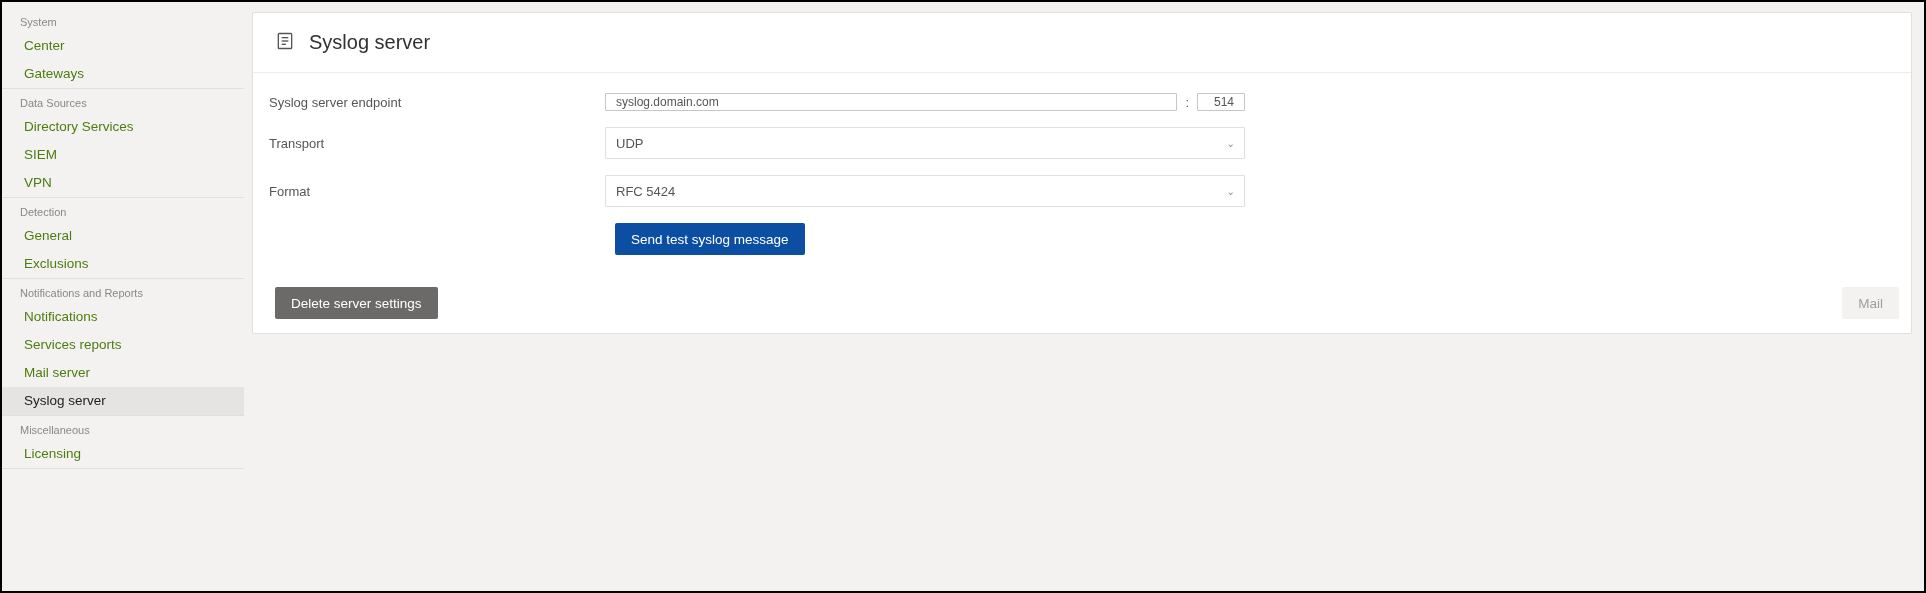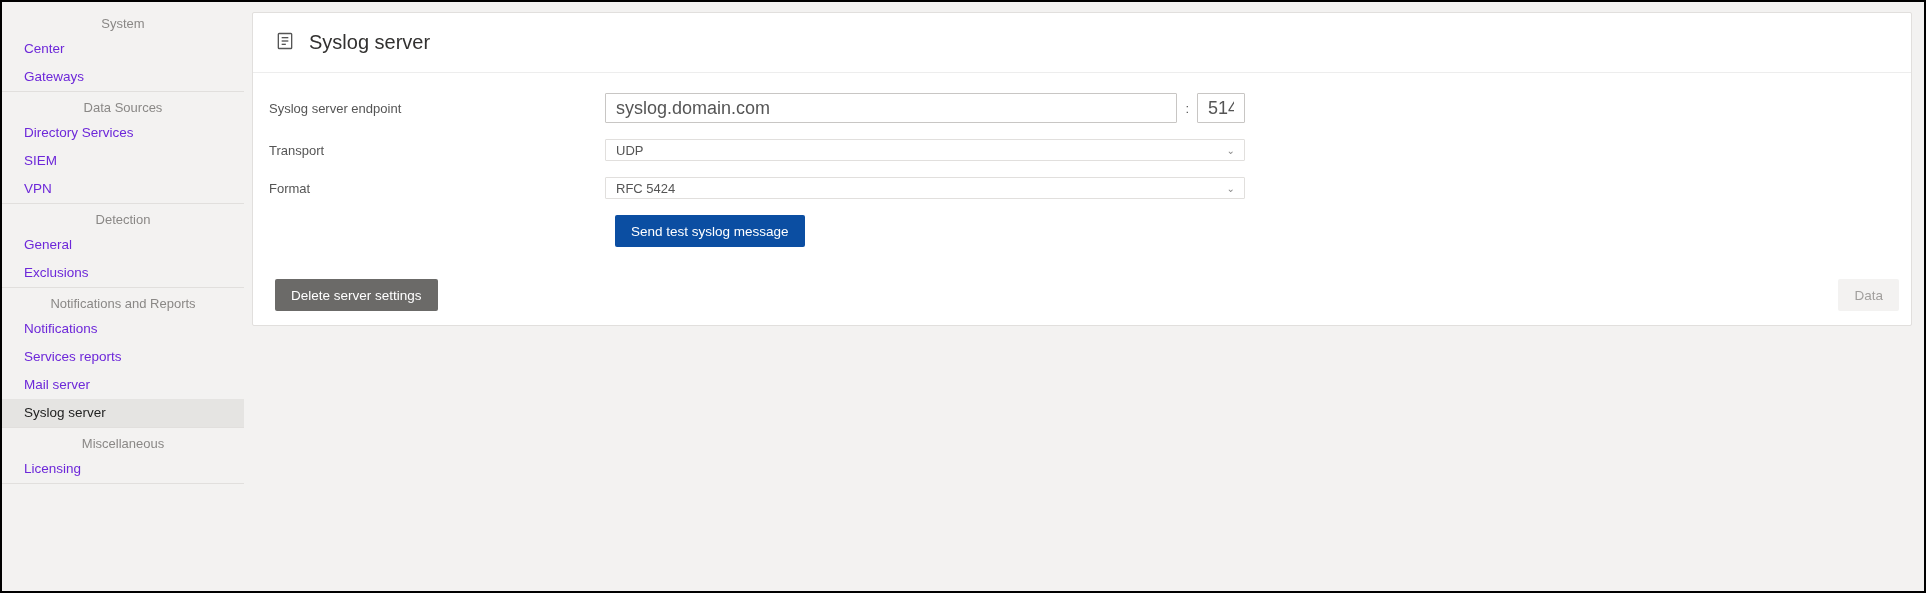--- a/index.html
+++ b/index.html
@@ -16,32 +16,31 @@
     overflow: hidden;
   }
   
   .sidebar {
     width: 242px;
     background: #f3f2f1;
     padding-top: 8px;
     flex-shrink: 0;
   }
   .side-group-header {
-    font-size: 13px;
+    font-size: 11px;
     color: #8a8886;
     padding: 6px 18px 4px 18px;
-    text-align: center;
   }
   .side-group {
     border-bottom: 1px solid #e1dfdd;
     margin: 0 0 2px 0;
   }
   .side-item {
     font-size: 13.5px;
-    color: #6d28d9;
+    color: #4d7c0f;
     padding: 5px 18px 5px 22px;
     cursor: pointer;
     line-height: 18px;
   }
   .side-item.active {
     background: #e5e4e2;
     font-weight: 400;
     color: #222;
   }
   
@@ -84,37 +83,37 @@
   }
   .form-controls {
     display: flex;
     align-items: center;
     gap: 8px;
     width: 640px;
   }
   input[type="text"] {
     border: 1px solid #c8c6c4;
     background: #fff;
-    height: 30px;
+    height: 18px;
     padding: 0 10px;
-    font-size: 18px;
+    font-size: 12px;
     color: #555;
     border-radius: 1px;
     font-family: inherit;
   }
   .endpoint-host { flex: 1; min-width: 0; }
   .colon { color: #555; }
   .endpoint-port { width: 48px; text-align: right; }
   .select-wrap {
     position: relative;
     flex: 1;
   }
   .select-wrap select {
     width: 100%;
-    height: 22px;
+    height: 32px;
     border: 1px solid #e1dfdd;
     background: #fff;
     padding: 0 28px 0 10px;
     font-size: 13px;
     color: #555;
     appearance: none;
     -webkit-appearance: none;
     font-family: inherit;
     border-radius: 1px;
   }
@@ -241,16 +240,16 @@
         <div class="form-label"></div>
         <div class="form-controls">
           <button class="btn btn-primary">Send test syslog message</button>
         </div>
       </div>
 
     </div>
 
     <div class="card-footer">
       <button class="btn btn-gray">Delete server settings</button>
-      <button class="btn btn-disabled">Data</button>
+      <button class="btn btn-disabled">Mail</button>
     </div>
   </div>
 </main>
 
 </body></html>

